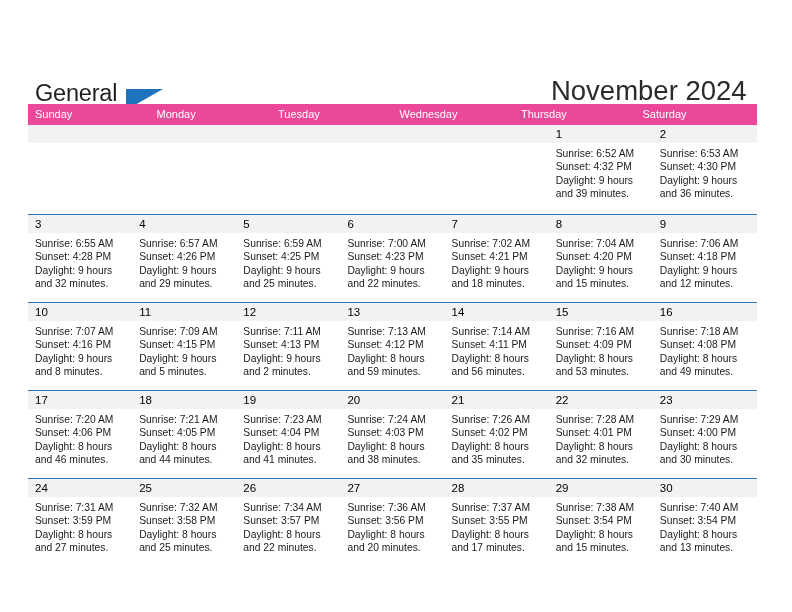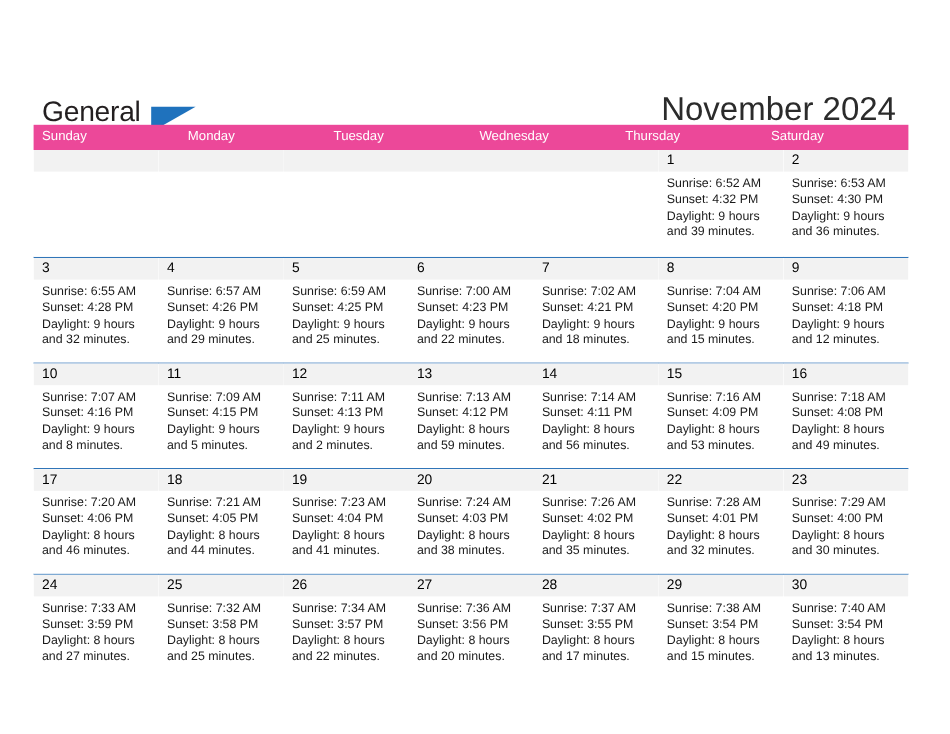--- a/index.html
+++ b/index.html
@@ -448,21 +448,21 @@
           <div>Daylight: 8 hours</div>
           <div>and 30 minutes.</div>
         </div>
       </div>
     </div>
 
     <div class="week-row">
       <div class="day-cell">
         <div class="day-number">24</div>
         <div class="day-info">
-          <div>Sunrise: 7:33 AM</div>
+          <div>Sunrise: 7:31 AM</div>
           <div>Sunset: 3:59 PM</div>
           <div>Daylight: 8 hours</div>
           <div>and 27 minutes.</div>
         </div>
       </div>
       <div class="day-cell">
         <div class="day-number">25</div>
         <div class="day-info">
           <div>Sunrise: 7:32 AM</div>
           <div>Sunset: 3:58 PM</div>

